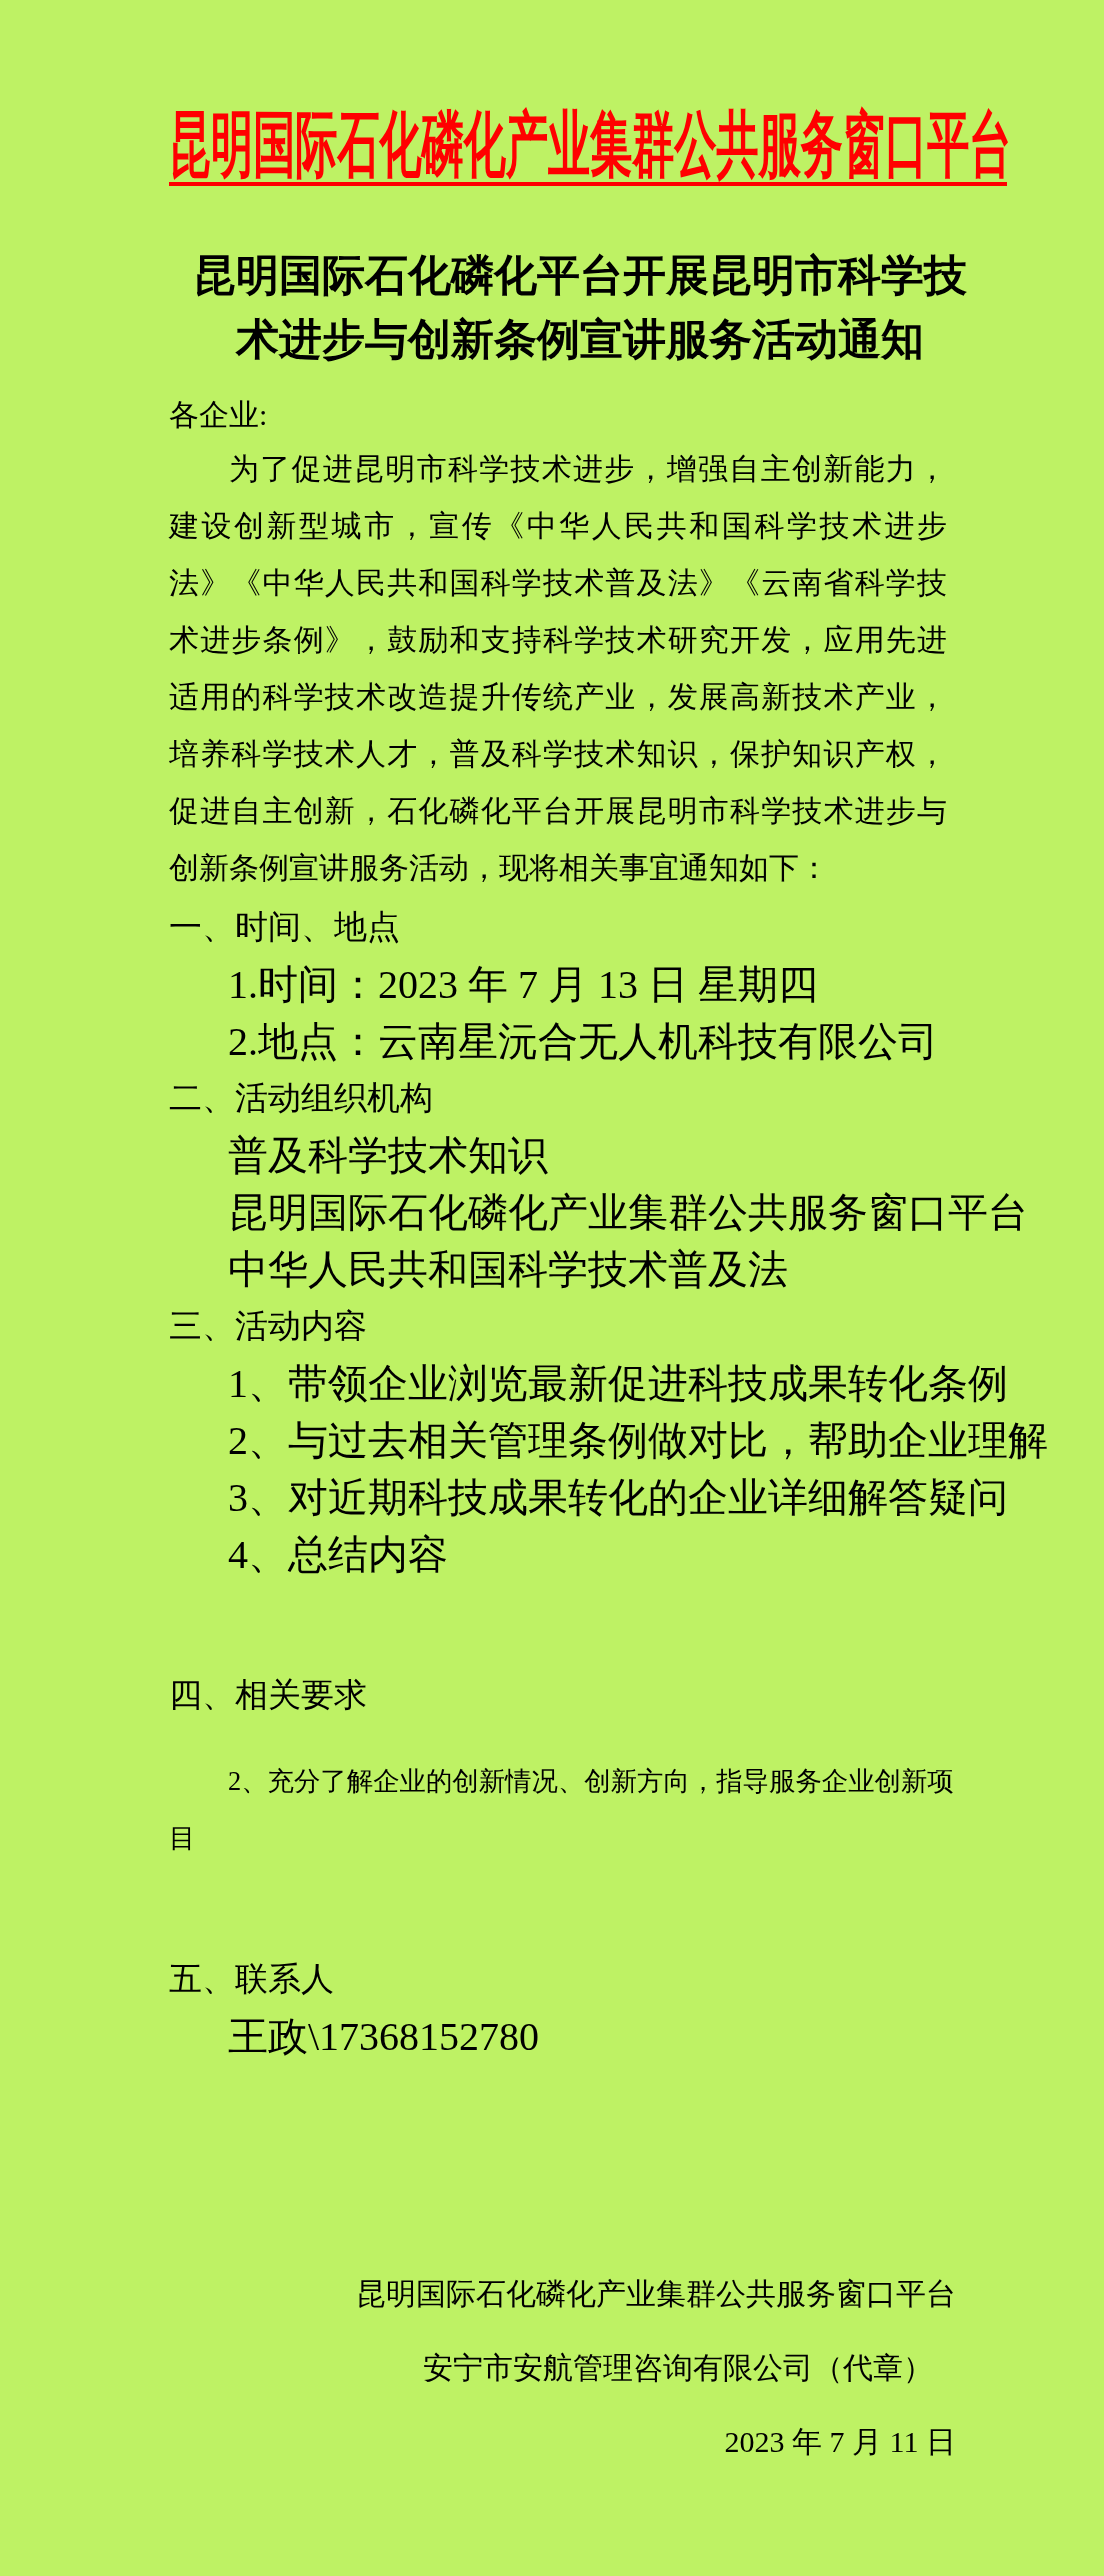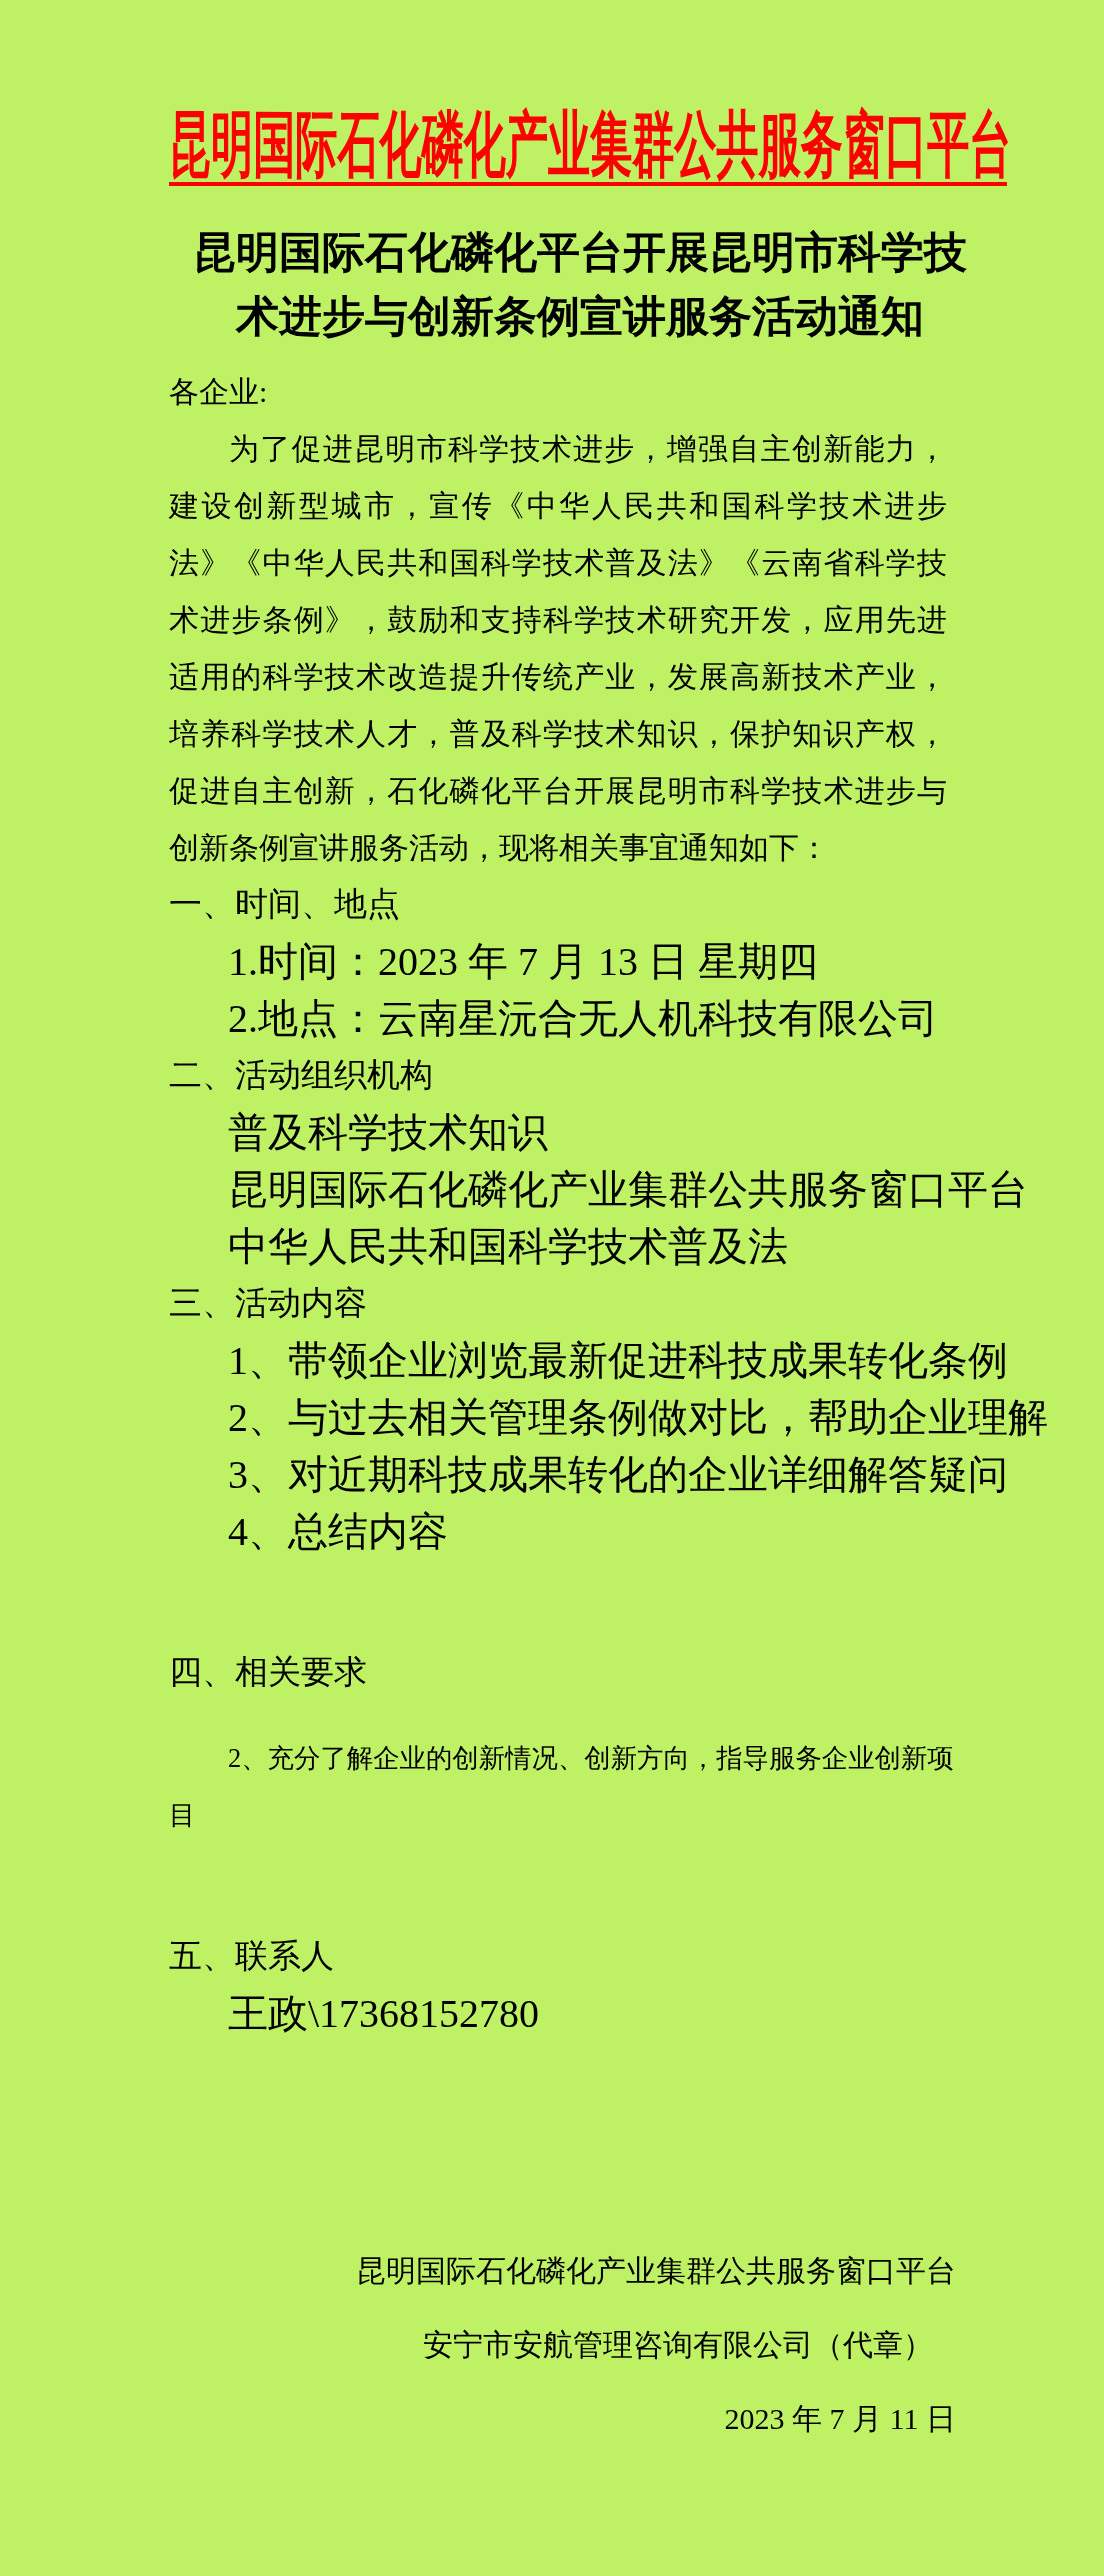--- a/index.html
+++ b/index.html
@@ -19,33 +19,33 @@
     font-size:72px;line-height:1;
     white-space:nowrap;
     transform:scaleX(0.585);
     transform-origin:0 0;
   }
   .rule{
     position:absolute;left:169px;top:182px;
     width:838px;height:3.5px;
   }
   .content{
-    position:absolute;left:169px;top:221px;width:822px;
+    position:absolute;left:169px;top:244px;width:822px;
   }
   .title{
     font-size:43px;font-weight:bold;line-height:64px;
     text-align:center;white-space:nowrap;
   }
   .salutation{
     font-size:30px;line-height:57px;margin-top:14px;
   }
   .intro{
     width:778px;margin:0;
     font-size:30px;line-height:57px;
-    text-align:justify;text-indent:60px;
+    text-align:justify;text-indent:60px;font-family:Liberation Mono, monospace;
   }
   .sec-heading{
     font-size:33px;line-height:57px;white-space:nowrap;
   }
   .item{
     font-size:40px;line-height:57px;padding-left:59px;white-space:nowrap;
   }
   .sec4 .item{font-size:26.4px;}
   .item.no-indent{padding-left:0;}
   .gap-lg{margin-top:84px;}

